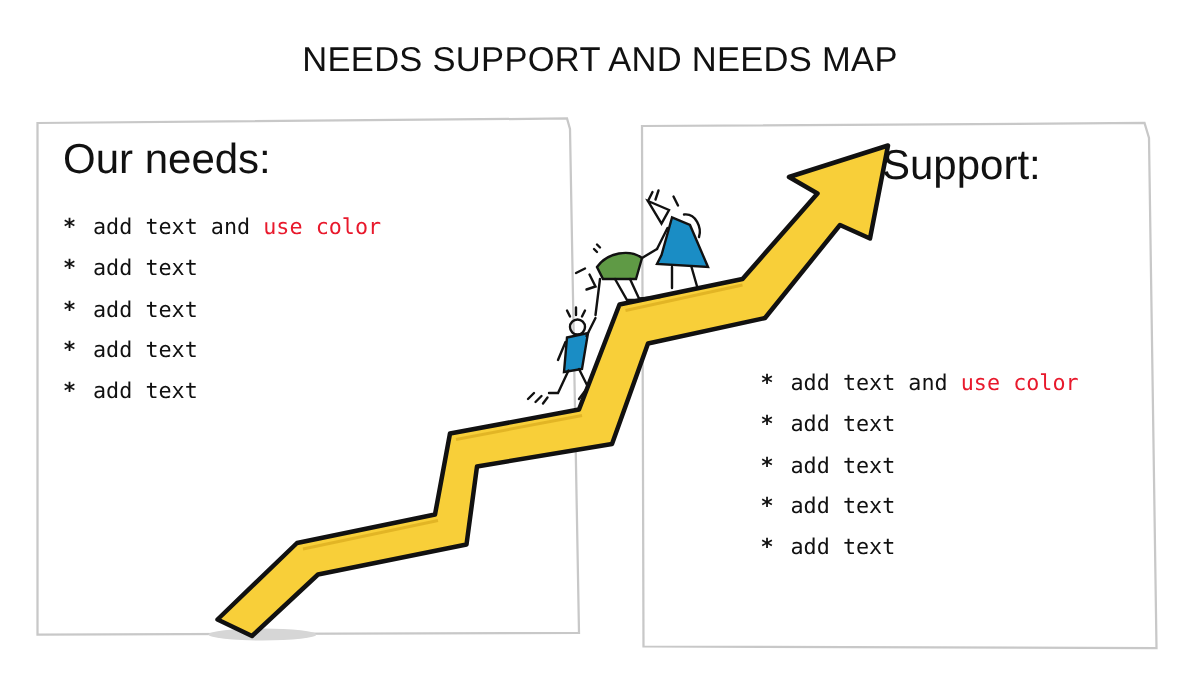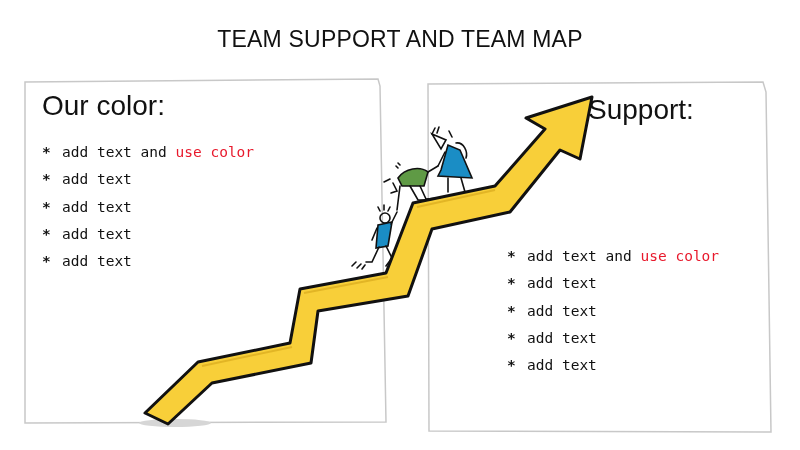--- a/index.html
+++ b/index.html
@@ -56,23 +56,23 @@
   <g stroke="#111" stroke-width="1.6" fill="none" stroke-linecap="round">
     <path d="M432 134 L446 140 L441 149 Z" fill="#ffffff"></path>
     <path d="M432 134 l3 -6 M437 133 l2 -6 M449 131 l3 6"></path>
     <path d="M448 145 L441 170 L438 176 L472 178 L460 150 Z" fill="#1a8dc5"></path>
     <path d="M456 143 C464 142 468 152 466 158"></path>
     <path d="M448 178 L448 192 M461 178 L465 192"></path>
     <path d="M445 152 L438 166"></path>
   </g>
 </svg>
 
-<div class="title">TEAM SUPPORT AND TEAM MAP</div>
+<div class="title">NEEDS SUPPORT AND NEEDS MAP</div>
 
-<div class="heading" style="left:42px; top:90px;">Our color:</div>
+<div class="heading" style="left:42px; top:90px;">Our needs:</div>
 <ul class="list" style="left:42px; top:139px;">
   <li><span class="bullet">*</span><span>add text and </span><span class="accent">use color</span></li>
   <li><span class="bullet">*</span><span>add text</span></li>
   <li><span class="bullet">*</span><span>add text</span></li>
   <li><span class="bullet">*</span><span>add text</span></li>
   <li><span class="bullet">*</span><span>add text</span></li>
 </ul>
 
 <div class="heading" style="left:588px; top:94px;">Support:</div>
 <ul class="list" style="left:507px; top:243px;">

